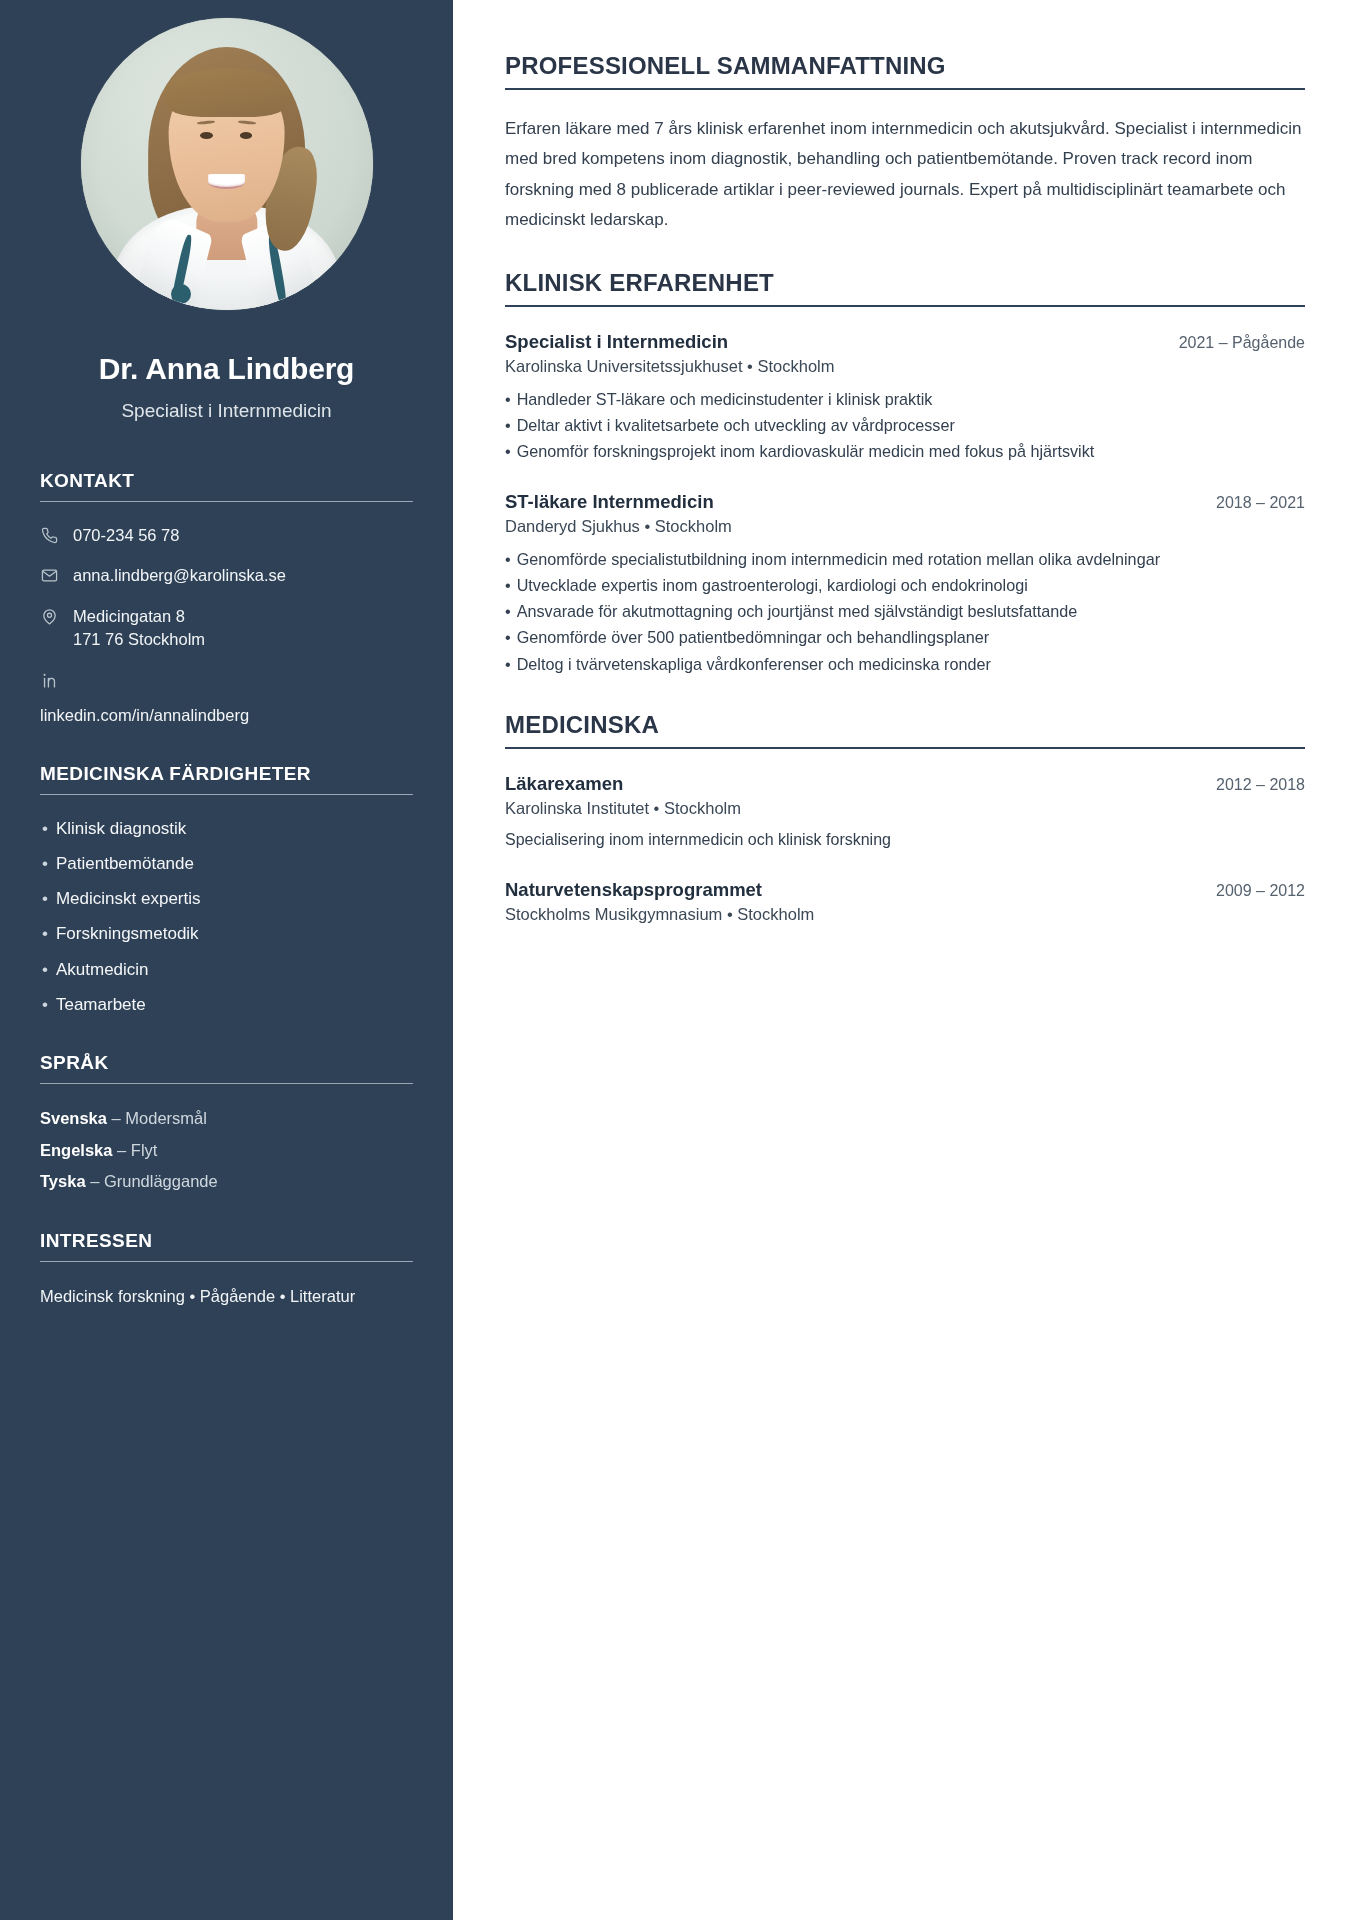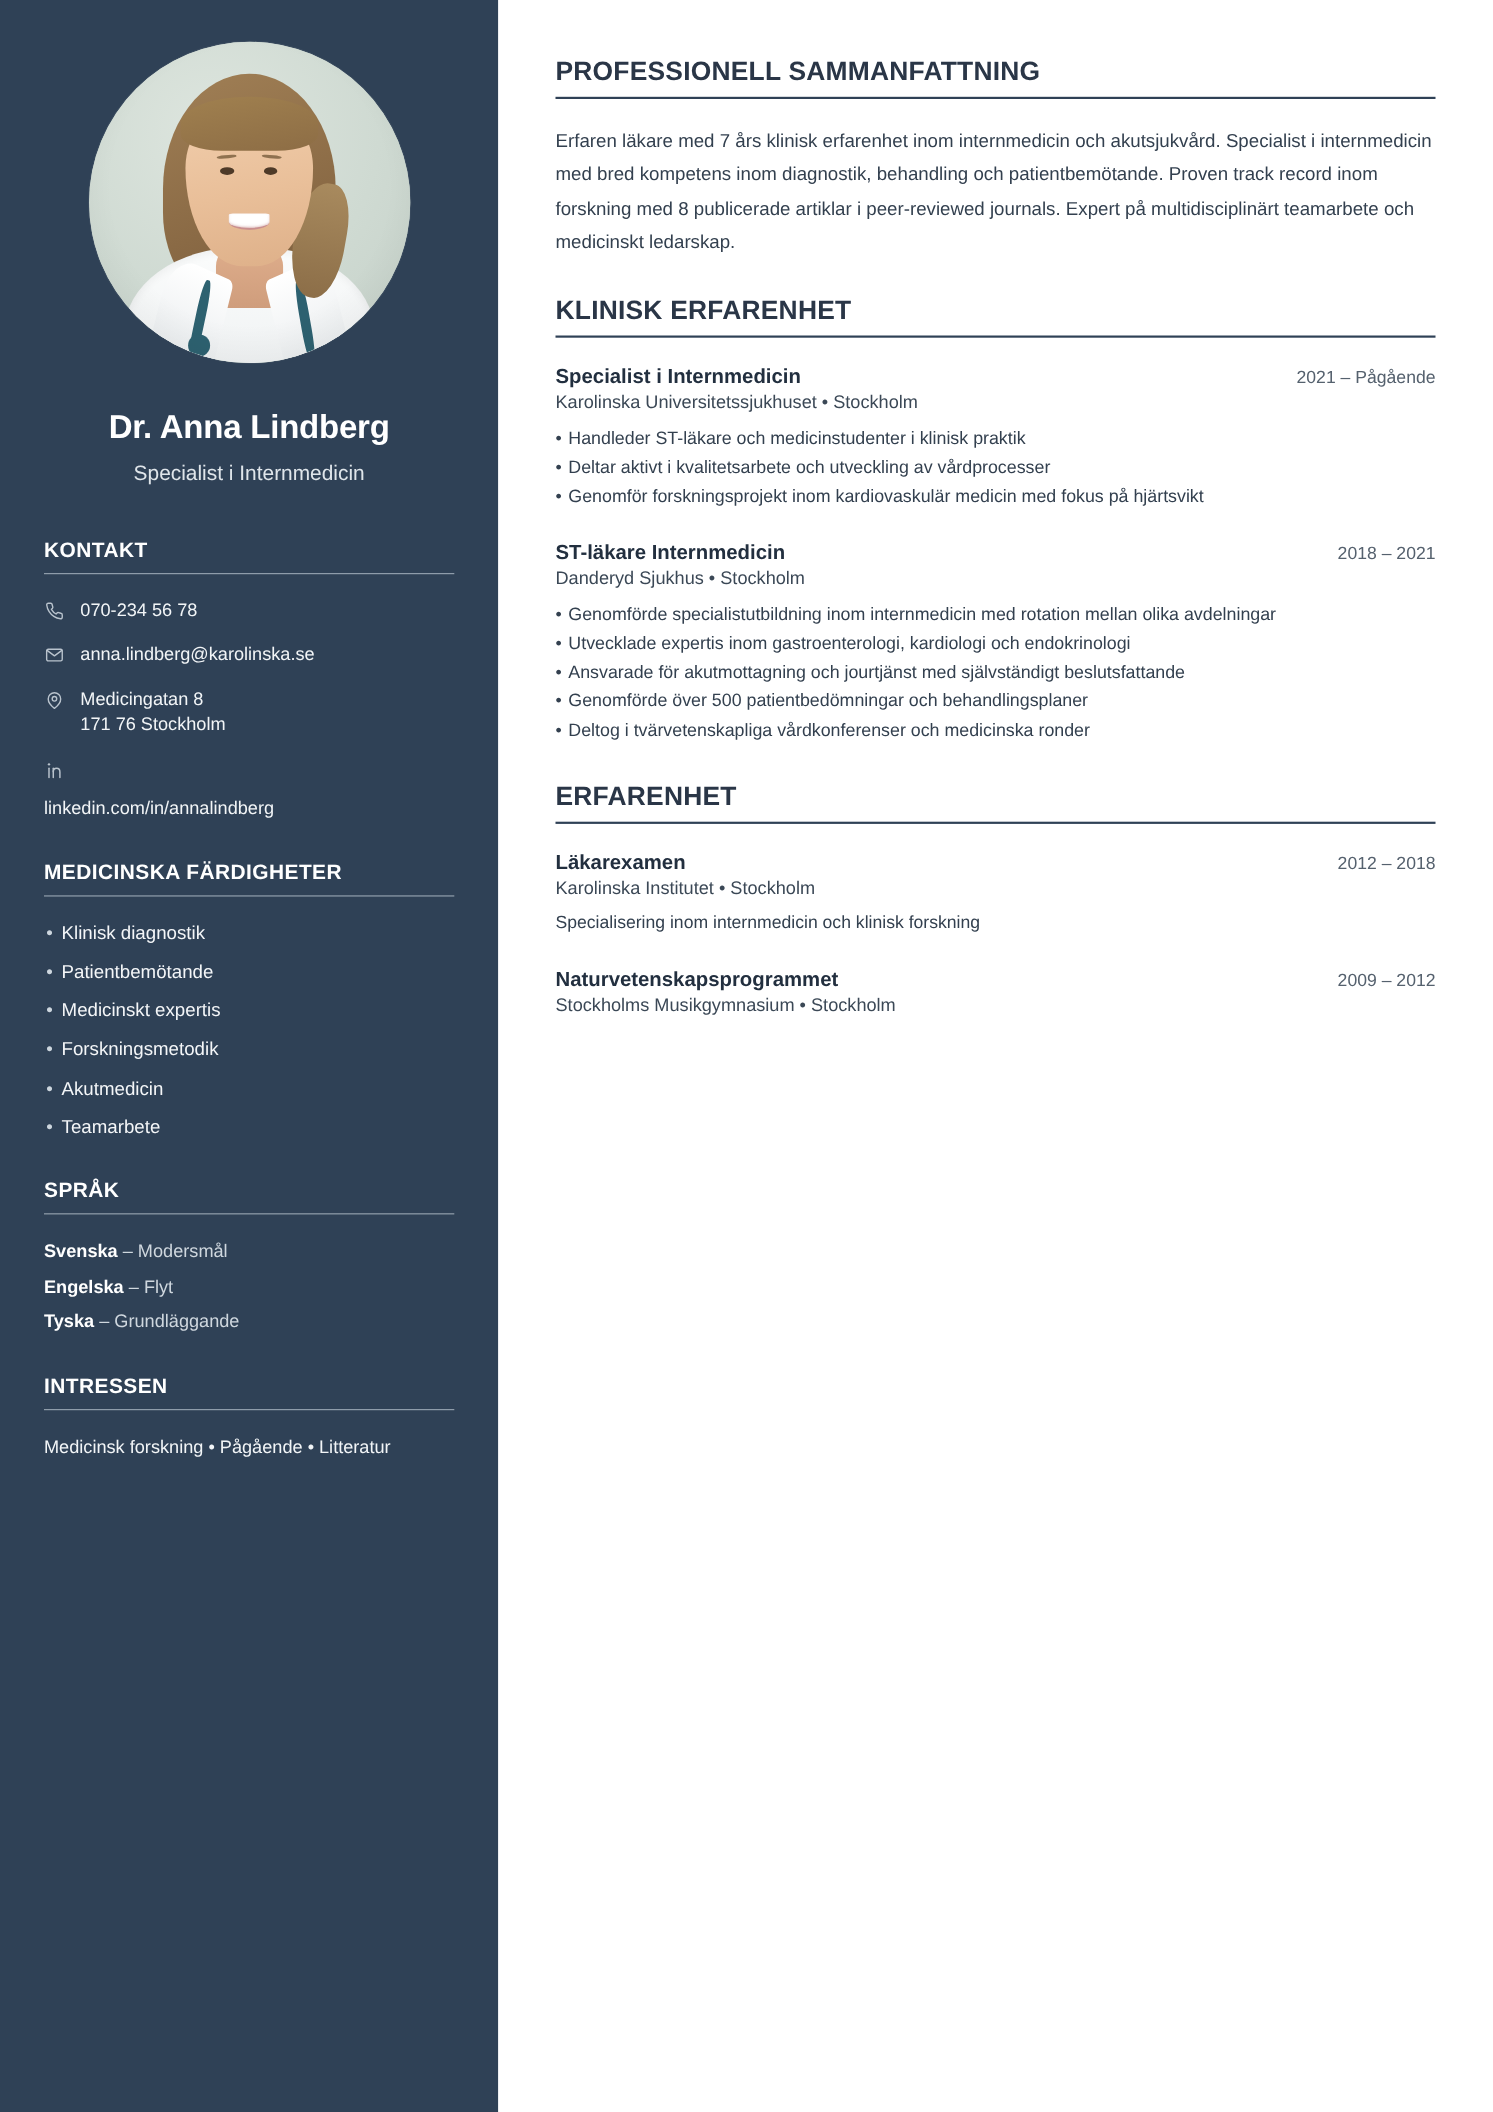--- a/index.html
+++ b/index.html
@@ -16,21 +16,21 @@
     display: flex;
     overflow: hidden;
   }
 
   
   .sidebar {
     width: 453px;
     min-width: 453px;
     background: #2f4156;
     color: #ffffff;
-    padding: 38px 40px 40px 40px;
+    padding: 18px 40px 40px 40px;
   }
 
   .photo-wrap {
     display: flex;
     justify-content: center;
     margin-bottom: 42px;
   }
 
   .photo {
     width: 292px;
@@ -427,21 +427,21 @@
         <div class="bullet"><span class="dot">•</span><span>Genomförde specialistutbildning inom internmedicin med rotation mellan olika avdelningar</span></div>
         <div class="bullet"><span class="dot">•</span><span>Utvecklade expertis inom gastroenterologi, kardiologi och endokrinologi</span></div>
         <div class="bullet"><span class="dot">•</span><span>Ansvarade för akutmottagning och jourtjänst med självständigt beslutsfattande</span></div>
         <div class="bullet"><span class="dot">•</span><span>Genomförde över 500 patientbedömningar och behandlingsplaner</span></div>
         <div class="bullet"><span class="dot">•</span><span>Deltog i tvärvetenskapliga vårdkonferenser och medicinska ronder</span></div>
       </div>
     </div>
   </section>
 
   <section class="main-section">
-    <h2 class="main-heading">ERFARENHET</h2>
+    <h2 class="main-heading">MEDICINSKA</h2>
 
     <div class="entry">
       <div class="entry-top">
         <span class="entry-title">Läkarexamen</span>
         <span class="entry-date">2012 – 2018</span>
       </div>
       <div class="entry-org">Karolinska Institutet • Stockholm</div>
       <div class="edu-note">Specialisering inom internmedicin och klinisk forskning</div>
     </div>
 

